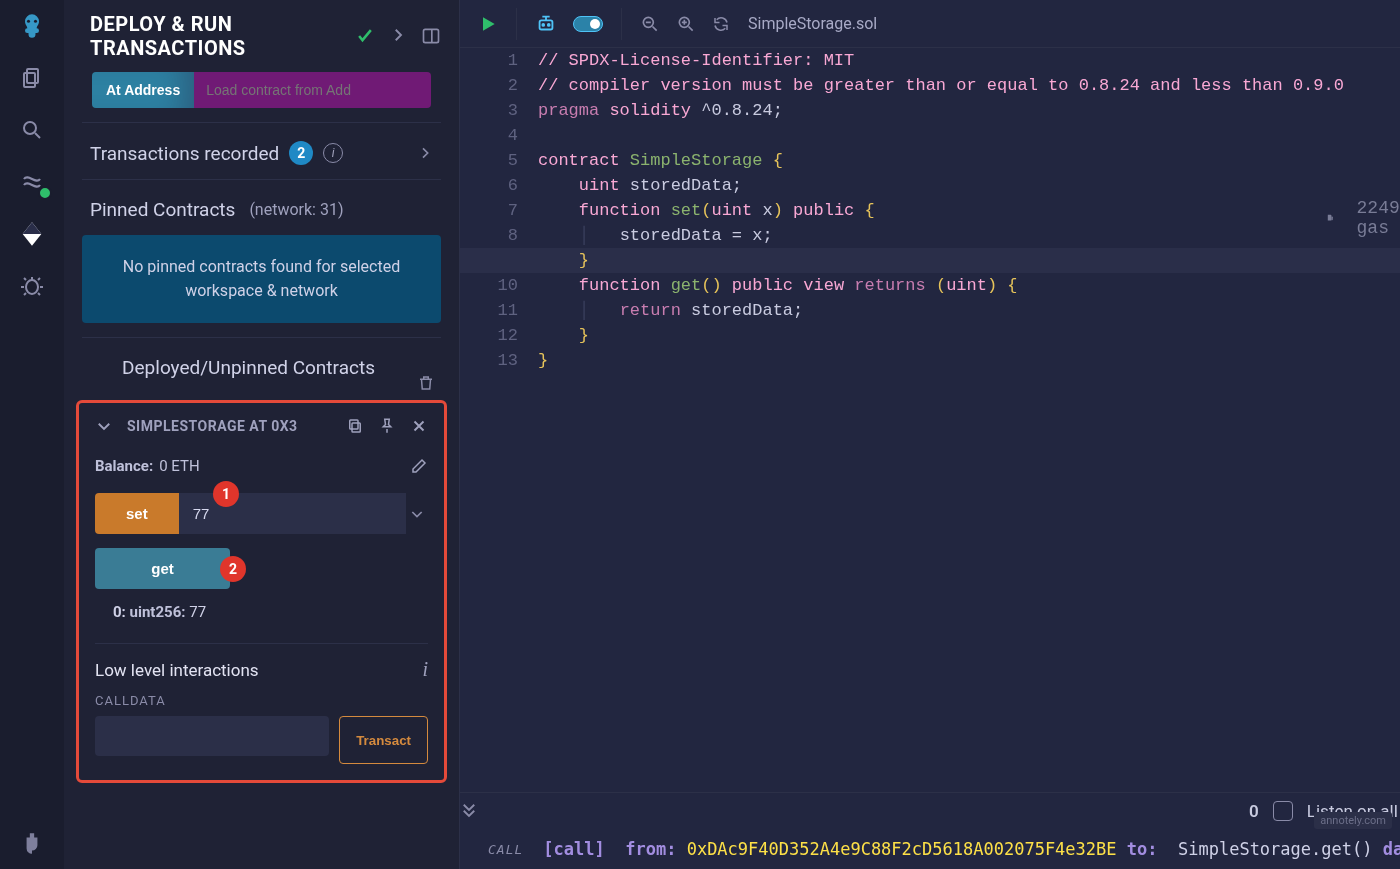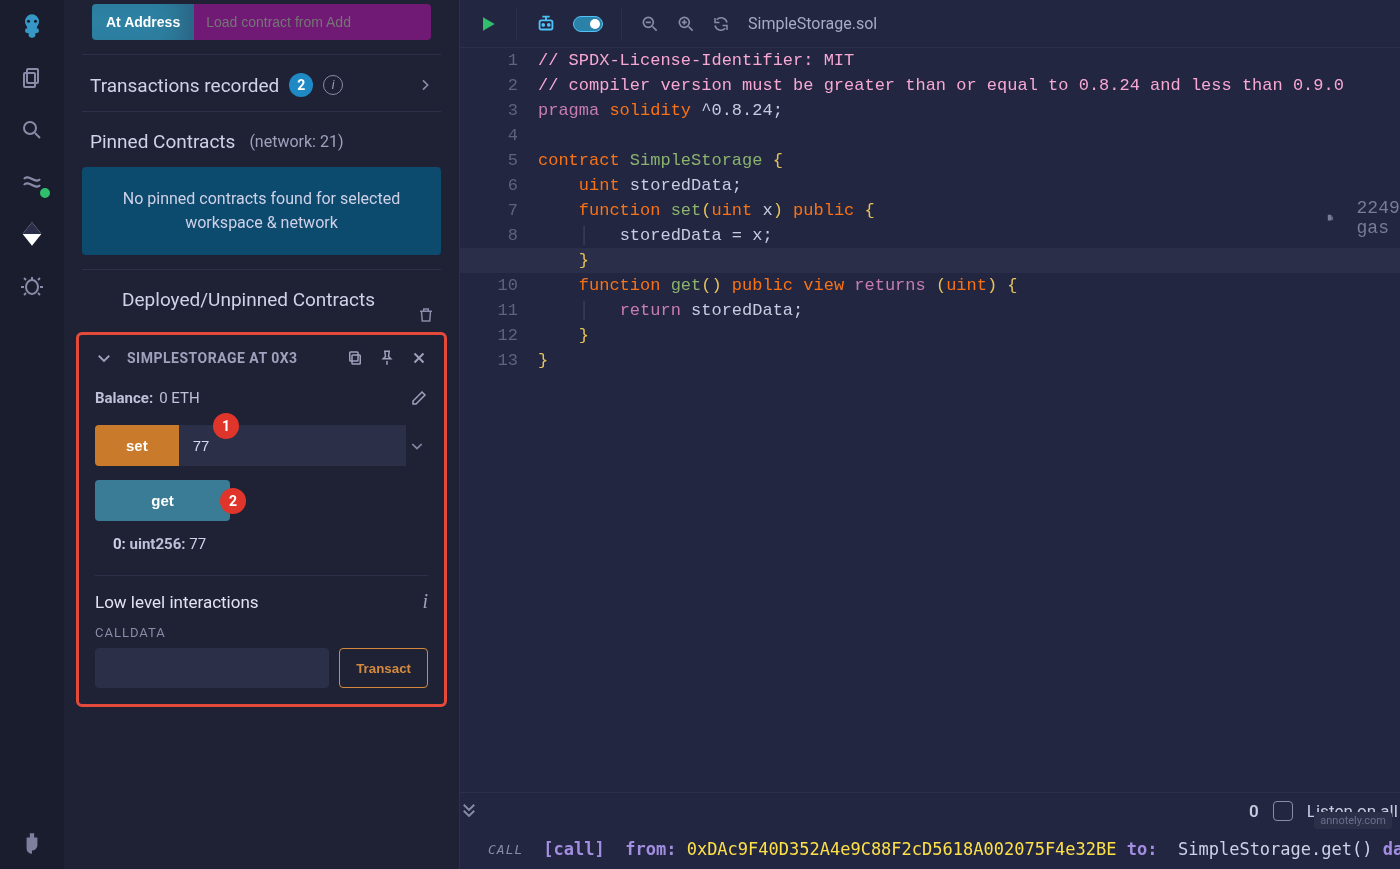--- a/index.html
+++ b/index.html
@@ -122,39 +122,39 @@
 .get-out { margin:14px 0 0 18px; color:#cfd1e7; font-size:15px;}
 .get-out .idx { font-weight:700; }
 .get-out .typ { font-weight:700; color:#bfc1da;}
 .divider { height:1px; background:#2c3048; margin:22px 0 14px 0; }
 .lli-row { display:flex; align-items:center;}
 .lli-title { color:#e2e3f2; font-size:17px; }
 .lli-info { margin-left:auto; font-style:italic; font-family:serif; font-size:20px; color:#9fa1bd;}
 .calldata-lbl { margin-top:12px; font-size:13px; letter-spacing:1px; color:#8a8ba8;}
 .calldata-row { display:flex; gap:10px; margin-top:8px;}
 .calldata-input { flex:1; background:#2b2f48; border:none; height:40px; border-radius:4px;}
-.transact-btn { background:transparent; border:1.5px solid #d48a3e; color:#d48a3e; padding:0 16px; height:40px; border-radius:4px; font-weight:700; cursor:pointer;}
+.transact-btn { background:transparent; border:1.5px solid #d48a3e; color:#d48a3e; padding:0 16px; height:48px; border-radius:4px; font-weight:700; cursor:pointer;}
 
 .main { flex:1; display:flex; flex-direction:column; background:#222640; overflow:hidden;}
 .toolbar { height:48px; display:flex; align-items:center; gap:16px; padding:0 18px; border-bottom:1px solid #2c3048;}
 .toolbar .tbtn { cursor:pointer; display:flex; align-items:center; }
 .toolbar .sep { width:1px; height:32px; background:#2c3048; margin:0 2px;}
 .play { color:#2fbe6b; }
 .zoom { color:#8a8ba8; }
 .filename { color:#a8aac6; font-size:16px; margin-left:2px;}
 .switch { width:30px; height:16px; background:#2b82a8; border-radius:10px; position:relative; border:1px solid #4fc3f7;}
 .switch::after{content:'';width:10px;height:10px;background:#fff;border-radius:50%;position:absolute;top:2px;left:16px;}
 .editor { flex:1; font-family: "SFMono-Regular", Consolas, "Liberation Mono", Menlo, monospace; font-size:17px; overflow:hidden; position:relative;}
 .gutter { position:absolute; left:0; top:0; width:78px; text-align:right; color:#5f6280; }
 .gutter div { height:25px; line-height:25px; padding-right:20px;}
 .gutter div.active { color:#d0d2e8;}
 .code { position:absolute; left:78px; top:0; right:0; }
 .code div { height:25px; line-height:25px; white-space:pre; }
 .code div.hl { background:#2a2e49; margin-left:-78px; padding-left:78px;}
-.c-comment{color:#f9a8d4;} .c-kw{color:#f97316;} .c-kw2{color:#c87db0;} .c-name{color:#8bb36e;} .c-ident{color:#c9cbe0;} .c-punc{color:#e6c35a;}
+.c-comment{color:#f9a8d4;} .c-kw{color:#f9a8d4;} .c-kw2{color:#c87db0;} .c-name{color:#8bb36e;} .c-ident{color:#c9cbe0;} .c-punc{color:#e6c35a;}
 .gas-badge { color:#797c96; font-size:18px; position:absolute; display:flex; align-items:center; gap:22px;}
 .gas-badge.g1 { left:866px; top:150px; }
 .collapse-bar { width:34px; display:flex; justify-content:center; color:#8a8ba8; padding-top:8px;}
 .bottom { display:flex; border-top:1px solid #2c3048;}
 .bottom-main { flex:1; display:flex; flex-direction:column;}
 .listen-row { display:flex; align-items:center; justify-content:flex-end; gap:14px; padding:8px 4px; color:#c9cbe0; font-size:17px;}
 .listen-row .zero { font-weight:600; }
 .cb { width:20px; height:20px; border:1.5px solid #8a8ba8; border-radius:4px;}
 .term-row { display:flex; align-items:center; gap:20px; padding:10px 4px 10px 10px; font-family:monospace; font-size:17px; white-space:pre; overflow:hidden;}
 .term-tag { font-style:italic; font-size:13px; color:#8a8ba8; letter-spacing:1px;}
@@ -205,20 +205,41 @@
       </svg>
   </div>
   <div class="icon plug">
     <svg width="26" height="26" viewBox="0 0 24 24" fill="currentColor">
         <path d="M7 14V7h3V3h4v4h3v7a5 5 0 01-5 5v3h-0a5 5 0 01-5-5z" opacity=".9"></path>
       </svg>
   </div>
 </div>
 
 <div class="sidepanel">
+  <div class="sidepanel-header">
+    <div class="sidepanel-title">DEPLOY &amp; RUN TRANSACTIONS</div>
+    <div class="sidepanel-header-icons">
+      <span class="check">
+        <svg width="20" height="20" viewBox="0 0 24 24" fill="none" stroke="currentColor" stroke-width="3">
+            <path d="m5 12 4 5 10-12"></path>
+          </svg>
+      </span>
+      <span>
+        <svg width="18" height="18" viewBox="0 0 24 24" fill="none" stroke="currentColor" stroke-width="2.5">
+            <path d="m9 5 7 7-7 7"></path>
+          </svg>
+      </span>
+      <span>
+        <svg width="20" height="20" viewBox="0 0 24 24" fill="none" stroke="currentColor" stroke-width="2">
+            <rect x="3" y="4" width="18" height="16" rx="2"></rect>
+            <path d="M13 4v16"></path>
+          </svg>
+      </span>
+    </div>
+  </div>
 
   <div class="sidepanel-scroller">
     <div class="ataddress-row">
       <button class="ataddress-btn">At Address</button>
       <input class="ataddress-input" placeholder="Load contract from Add" style="">
     </div>
 
     <div class="section">
       <div class="section-row">
         <span class="section-title">Transactions recorded</span>
@@ -228,21 +249,21 @@
           <svg width="16" height="16" viewBox="0 0 24 24" fill="none" stroke="currentColor" stroke-width="2.5">
               <path d="m9 5 7 7-7 7"></path>
             </svg>
         </span>
       </div>
     </div>
 
     <div class="section">
       <div class="section-row">
         <span class="section-title">Pinned Contracts</span>
-        <span class="pinned-net">(network: 21)</span>
+        <span class="pinned-net">(network: 31)</span>
       </div>
       <div class="empty-box">No pinned contracts found for selected workspace &amp; network</div>
     </div>
 
     <div class="section">
       <div class="deployed-header">
         <div class="deployed-title">Deployed/Unpinned Contracts</div>
         <span class="trash-icon">
           <svg width="18" height="18" viewBox="0 0 24 24" fill="none" stroke="currentColor" stroke-width="2">
               <path d="M4 7h16M9 7V4h6v3m-9 0 1 13h10l1-13"></path>

